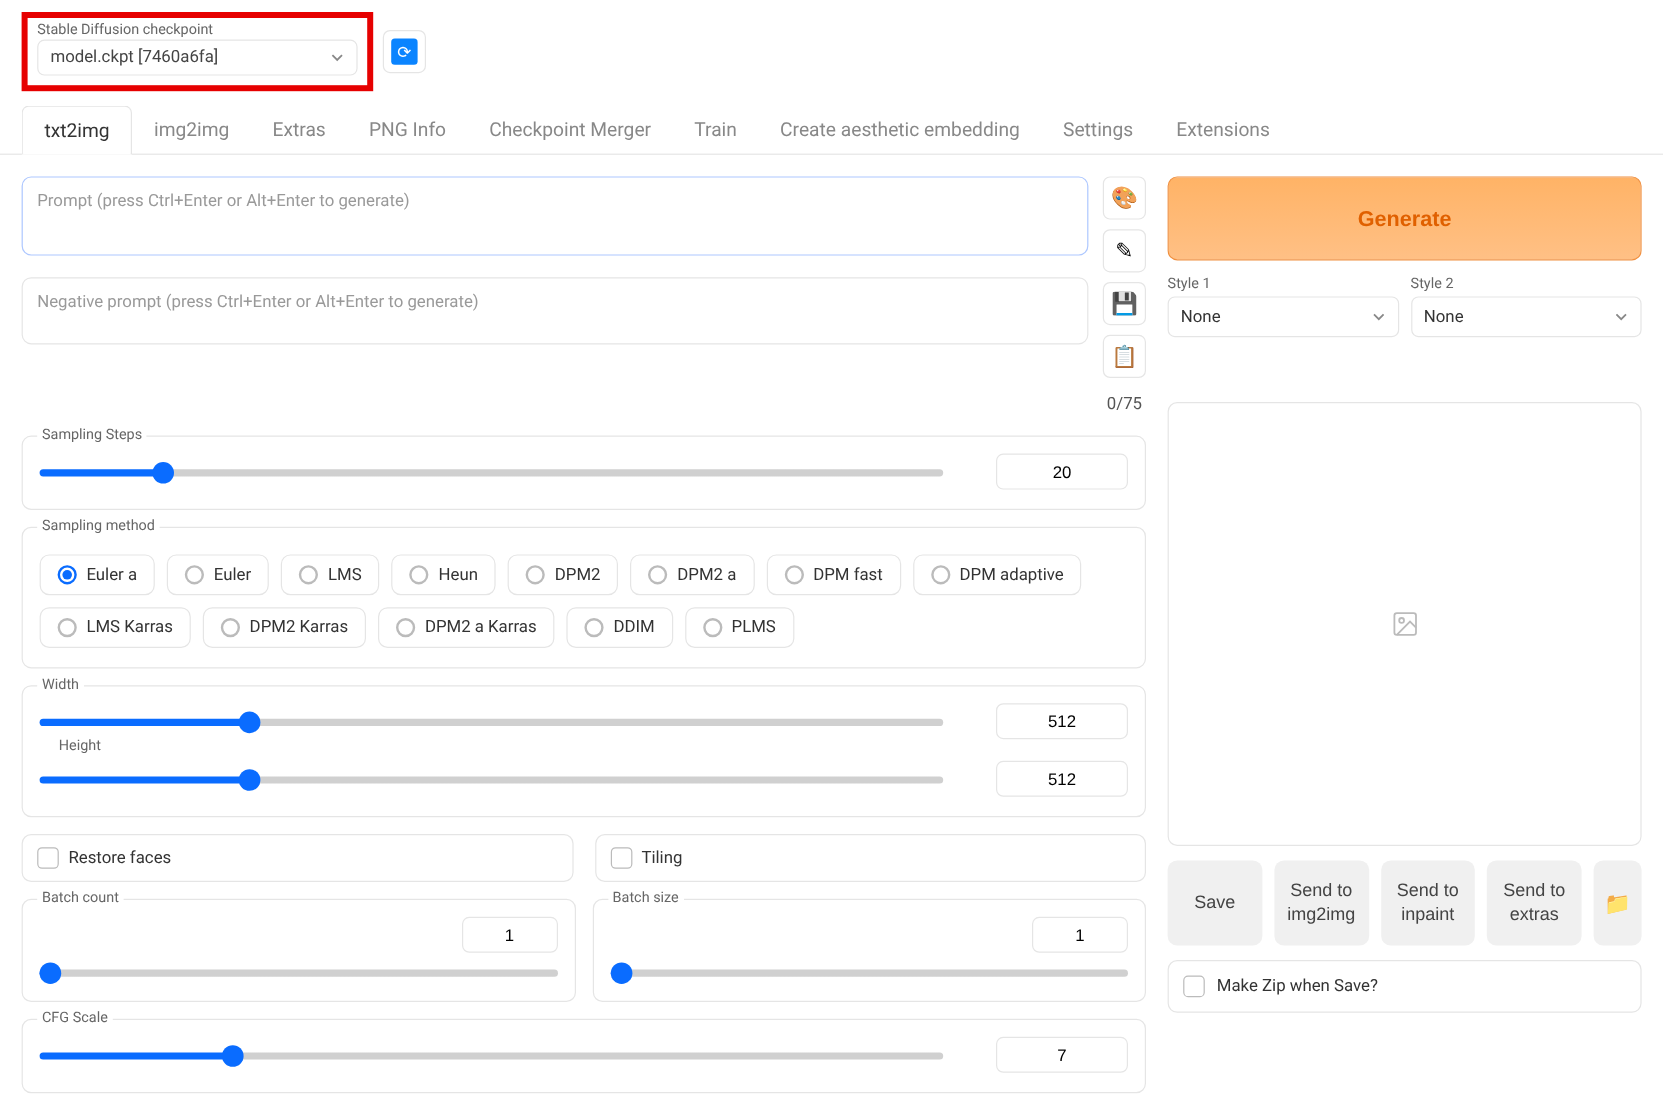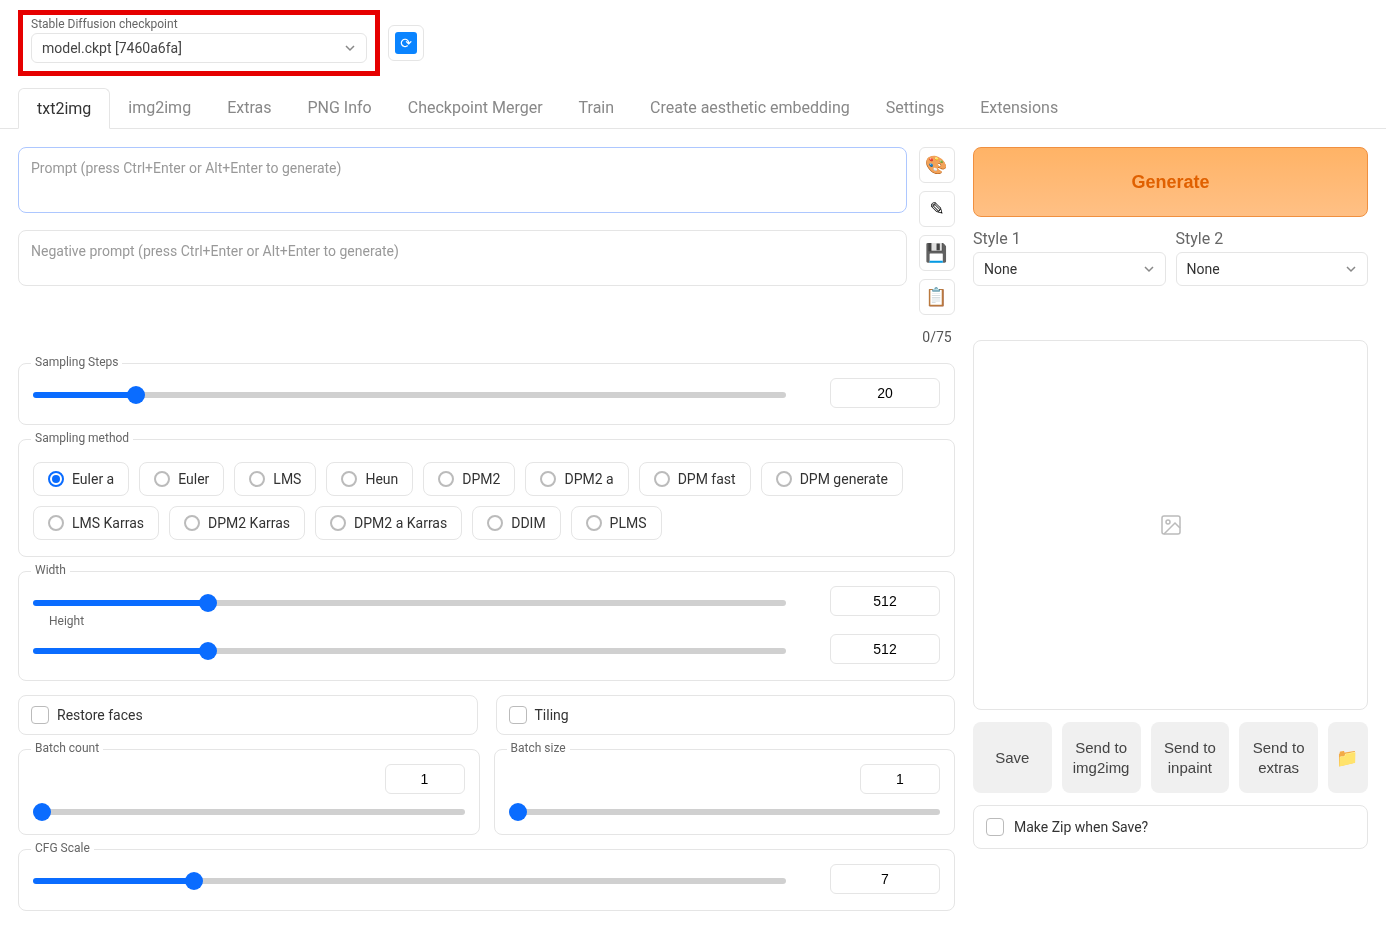--- a/index.html
+++ b/index.html
@@ -1,18 +1,18 @@
 <!DOCTYPE html>
 <html><head>
 <meta charset="utf-8">
 <style>
 * { box-sizing: border-box; margin: 0; padding: 0; }
 body { font-family: -apple-system, BlinkMacSystemFont, "Segoe UI", Roboto, sans-serif; font-size: 14px; color: #333; background: #fff; }
 .top-bar { display: flex; align-items: center; padding: 10px 18px 0 18px; gap: 8px; }
-.checkpoint-box { border: 5px solid #e60000; padding: 4px 8px 8px 8px; width: 362px; position: relative; }
+.checkpoint-box { border: 5px solid #e60000; padding: 4px 8px 8px 8px; width: 293px; position: relative; }
 .checkpoint-label { font-size: 12px; color: #666; position: relative; top: -2px; }
 .checkpoint-select { display: flex; align-items: center; justify-content: space-between; border: 1px solid #e5e5e5; border-radius: 6px; padding: 6px 10px; background: #fff; cursor: pointer; }
 .checkpoint-select span { color: #444; }
 .chevron-down { width: 12px; height: 12px; }
 .refresh-btn { width: 36px; height: 36px; border: 1px solid #e5e5e5; border-radius: 6px; background: #fff; display: flex; align-items: center; justify-content: center; cursor: pointer; }
 .refresh-inner { width: 22px; height: 22px; background: #0a84ff; border-radius: 3px; color: #fff; display: flex; align-items: center; justify-content: center; font-size: 14px; }
 .tabs { display: flex; border-bottom: 1px solid #e5e5e5; margin-top: 12px; padding-left: 18px; gap: 0; }
 .tab { padding: 10px 18px; color: #888; cursor: pointer; font-size: 16px; }
 .tab.active { color: #333; border: 1px solid #e5e5e5; border-bottom: 1px solid #fff; border-radius: 6px 6px 0 0; margin-bottom: -1px; background: #fff; }
 .main-area { padding: 18px; display: flex; gap: 18px; }
@@ -22,21 +22,21 @@
 .prompts { flex: 1; }
 .prompt-box { width: 100%; border: 1px solid #adc7ff; border-radius: 8px; padding: 12px; font-family: inherit; font-size: 14px; resize: none; height: 66px; background: #fff; color: #333; }
 .prompt-box::placeholder { color: #999; }
 .neg-prompt-box { border-color: #e5e5e5; margin-top: 14px; height: 56px; }
 .tool-col { display: flex; flex-direction: column; gap: 8px; align-items: center; }
 .tool-btn { width: 36px; height: 36px; border: 1px solid #e5e5e5; border-radius: 6px; background: #fff; display: flex; align-items: center; justify-content: center; cursor: pointer; font-size: 18px; }
 .token-count { font-size: 14px; color: #555; margin-top: 6px; }
 .generate-btn { width: 100%; height: 70px; background: linear-gradient(180deg, #ffb366 0%, #ffc085 100%); border: 1px solid #f09040; border-radius: 8px; color: #e06000; font-size: 18px; font-weight: 600; cursor: pointer; }
 .style-row { display: flex; gap: 10px; }
 .style-cell { flex: 1; }
-.style-label { font-size: 16px; color: #666; margin-bottom: 4px; display: block; }
+.style-label { font-size: 12px; color: #666; margin-bottom: 4px; display: block; }
 .select-box { display: flex; align-items: center; justify-content: space-between; border: 1px solid #e5e5e5; border-radius: 6px; padding: 8px 10px; background: #fff; cursor: pointer; }
 .settings-col { margin-top: 18px; display: flex; flex-direction: column; gap: 14px; }
 .fieldset { border: 1px solid #e5e5e5; border-radius: 8px; padding: 14px 14px 16px 14px; position: relative; }
 .fieldset-label { position: absolute; top: -9px; left: 12px; background: #fff; padding: 0 4px; font-size: 12px; color: #666; }
 .slider-row { display: flex; align-items: center; gap: 12px; }
 .slider-label-row { display: flex; justify-content: space-between; align-items: center; margin-bottom: 8px; }
 .slider-wrap { flex: 1; }
 .num-input { width: 110px; border: 1px solid #e5e5e5; border-radius: 6px; padding: 6px; text-align: center; font-size: 14px; margin-left: 32px; }
 .slider { width: 100%; -webkit-appearance: none; height: 6px; background: #d0d0d0; border-radius: 3px; outline: none; }
 .slider::-webkit-slider-thumb { -webkit-appearance: none; width: 18px; height: 18px; background: #0a6cff; border-radius: 50%; cursor: pointer; }
@@ -150,21 +150,21 @@
             <label class="radio-item">
               <span class="radio-circle"></span>
               <span>DPM2 a</span>
             </label>
             <label class="radio-item">
               <span class="radio-circle"></span>
               <span>DPM fast</span>
             </label>
             <label class="radio-item">
               <span class="radio-circle"></span>
-              <span>DPM generate</span>
+              <span>DPM adaptive</span>
             </label>
             <label class="radio-item">
               <span class="radio-circle"></span>
               <span>LMS Karras</span>
             </label>
             <label class="radio-item">
               <span class="radio-circle"></span>
               <span>DPM2 Karras</span>
             </label>
             <label class="radio-item">

